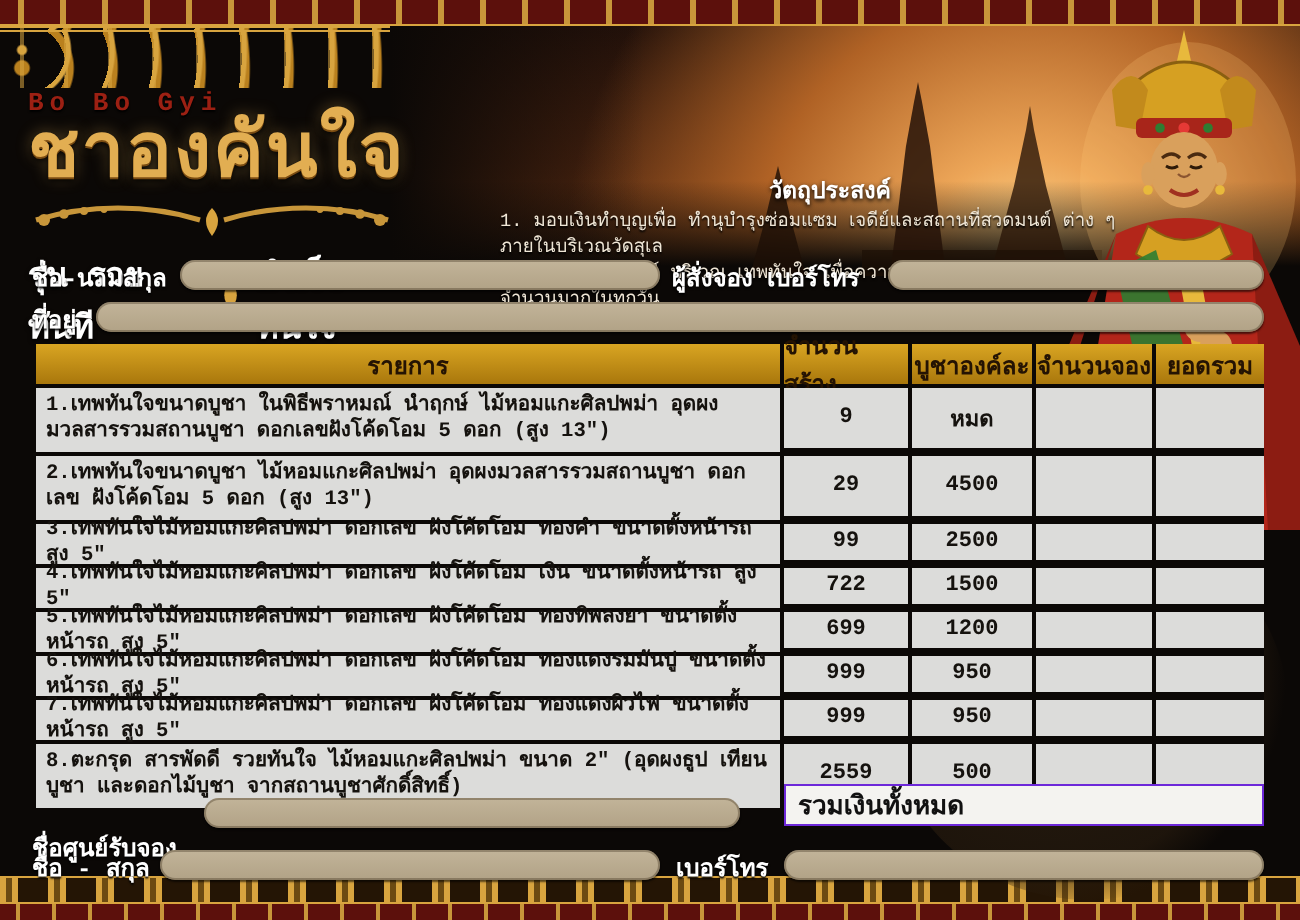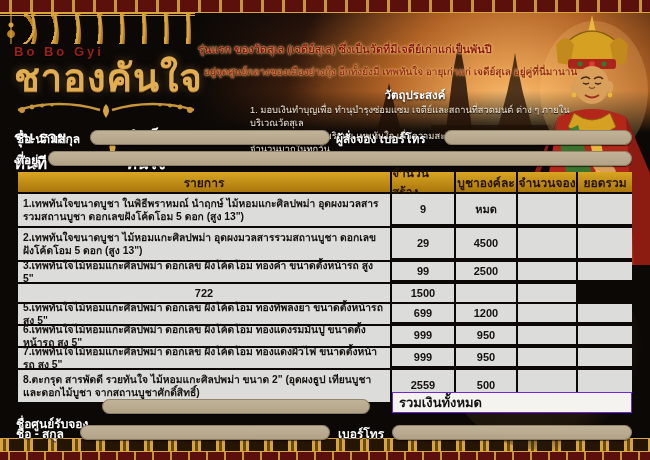--- a/index.html
+++ b/index.html
@@ -1,17 +1,17 @@
 <!DOCTYPE html>
 <html><head>
 <meta charset="utf-8">
 <style>
   html,body{margin:0;padding:0;background:#222;}
   .canvas{position:relative;width:650px;height:460px;background:#0b0806;overflow:hidden;
-          font-family:Liberation Sans, sans-serif;}
+          font-family:Liberation Mono, monospace;}
   
   .strip-top{position:absolute;left:0;top:0;width:650px;height:12px;
     background:#5c100c;border-bottom:1px solid #d8a43f;}
   .strip-top:before{content:"";position:absolute;inset:0;
     background:repeating-linear-gradient(90deg,transparent 0 9px,#c8963a 9px 12px,transparent 12px 21px);}
   .festoon{position:absolute;left:0;top:13px;width:650px;height:28px;
     border-top:3px double #d8a43f;
     background:
       repeating-linear-gradient(90deg,transparent 0 10px,rgba(216,164,63,.55) 10px 12px,transparent 12px 22px),
       repeating-radial-gradient(circle at 11px 9px,#d8a43f 0 2px,rgba(0,0,0,0) 3px 22px),
@@ -144,24 +144,20 @@
     <div class="logo-sub">
       <span>รุ่น รวยทันที</span>
       <svg width="13" height="18" viewBox="0 0 13 18">
         <path d="M6.5 0 Q13 6 6.5 14 Q0 6 6.5 0 Z" fill="#d8a43f"></path>
         <rect x="5.6" y="13" width="1.8" height="5" fill="#d8a43f"></rect>
       </svg>
       <span>สำเร็จทันใจ</span>
     </div>
   </div>
 
-  <div class="promo">
-    <div class="promo-l1">รุ่นแรก ของวัดสุเล (เจดีย์สุเล) ซึ่งเป็นวัดที่มีเจดีย์เก่าแก่เป็นพันปี</div>
-    <div class="promo-l2">อยู่จุดศูนย์กลางของเมืองย่างกุ้ง อีกทั้งยังมี เทพทันใจ อายุเก่าแก่ เจดีย์สุเล อยู่คู่ที่นี่มานาน</div>
-  </div>
 
   <div class="objectives">
     <div class="obj-head">วัตถุประสงค์</div>
     <div class="obj-item">1. มอบเงินทำบุญเพื่อ ทำนุบำรุงซ่อมแซม เจดีย์และสถานที่สวดมนต์ ต่าง ๆ ภายในบริเวณวัดสุเล</div>
     <div class="obj-item">2. ปรับปรุงภูมิทัศน์ บริเวณ เทพทันใจ เพื่อความสะดวกต่อผู้มากราบไหว้ขอพร จำนวนมากในทุกวัน</div>
   </div>
 
   <div class="lbl" style="left:16px;top:129px;">ชื่อ-นามสกุล</div>
   <div class="field" style="left:90px;top:130px;width:240px;"></div>
   <div class="lbl" style="left:336px;top:129px;">ผู้สั่งจอง  เบอร์โทร</div>
@@ -192,20 +188,21 @@
       <div class="td c-num"></div>
     </div>
     <div class="trow h1">
       <div class="td c-item">3.เทพทันใจไม้หอมแกะศิลปพม่า ดอกเลข ฝังโค้ดโอม ทองคำ ขนาดตั้งหน้ารถ สูง 5"</div>
       <div class="td c-num">99</div>
       <div class="td c-num">2500</div>
       <div class="td c-num"></div>
       <div class="td c-num"></div>
     </div>
     <div class="trow h1">
+      <div class="td c-item">4.เทพทันใจไม้หอมแกะศิลปพม่า ดอกเลข ฝังโค้ดโอม เงิน ขนาดตั้งหน้ารถ สูง 5"</div>
       <div class="td c-num">722</div>
       <div class="td c-num">1500</div>
       <div class="td c-num"></div>
       <div class="td c-num"></div>
     </div>
     <div class="trow h1">
       <div class="td c-item">5.เทพทันใจไม้หอมแกะศิลปพม่า ดอกเลข ฝังโค้ดโอม ทองทิพลงยา ขนาดตั้งหน้ารถ สูง 5"</div>
       <div class="td c-num">699</div>
       <div class="td c-num">1200</div>
       <div class="td c-num"></div>

